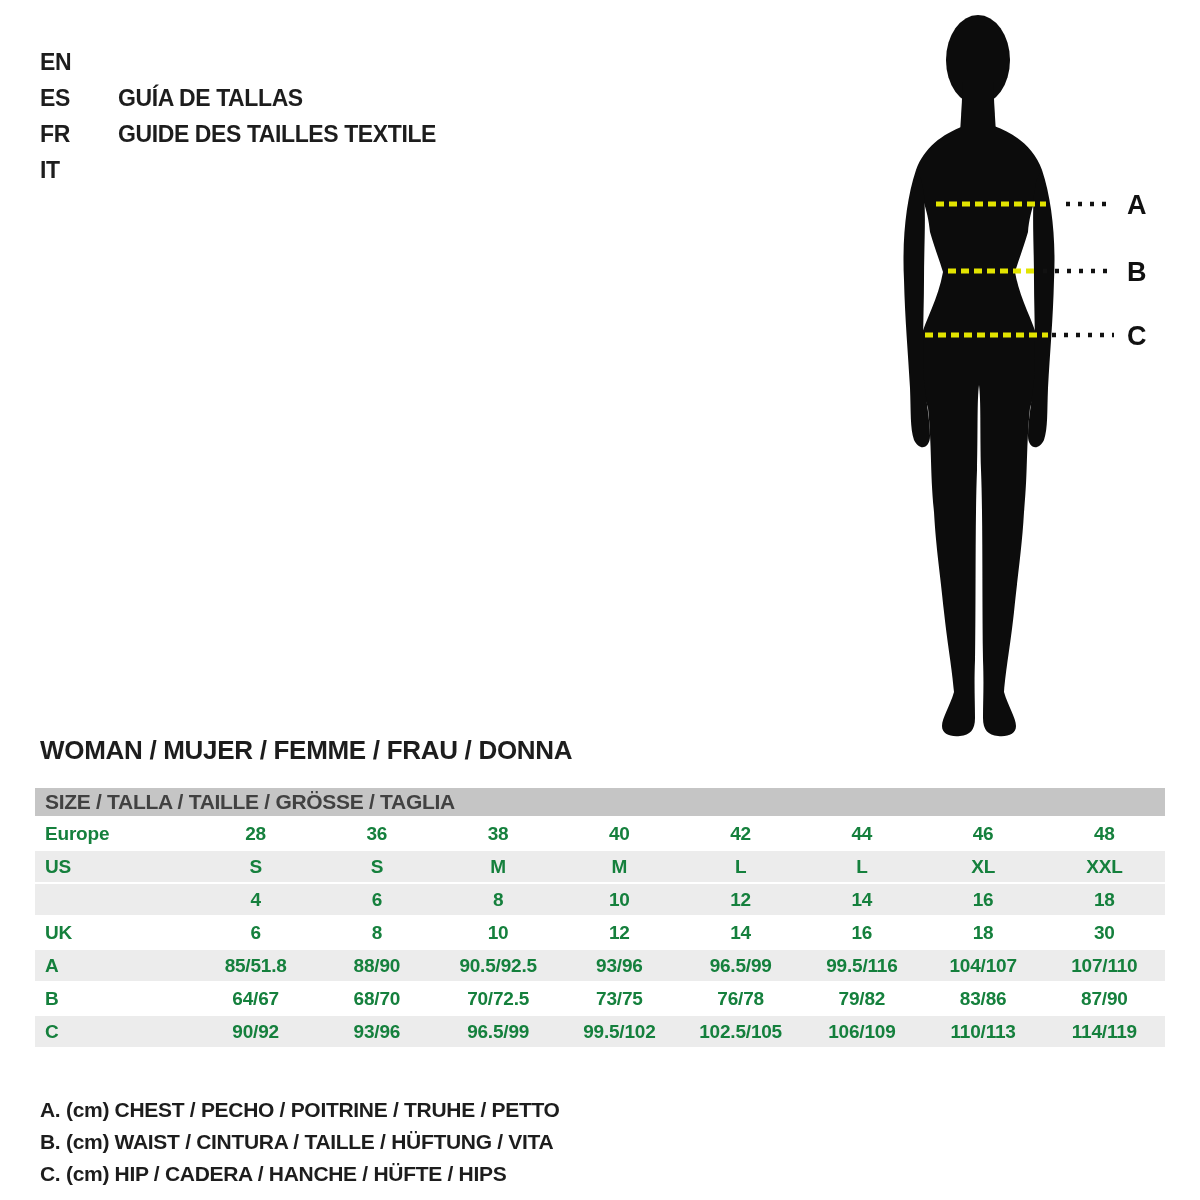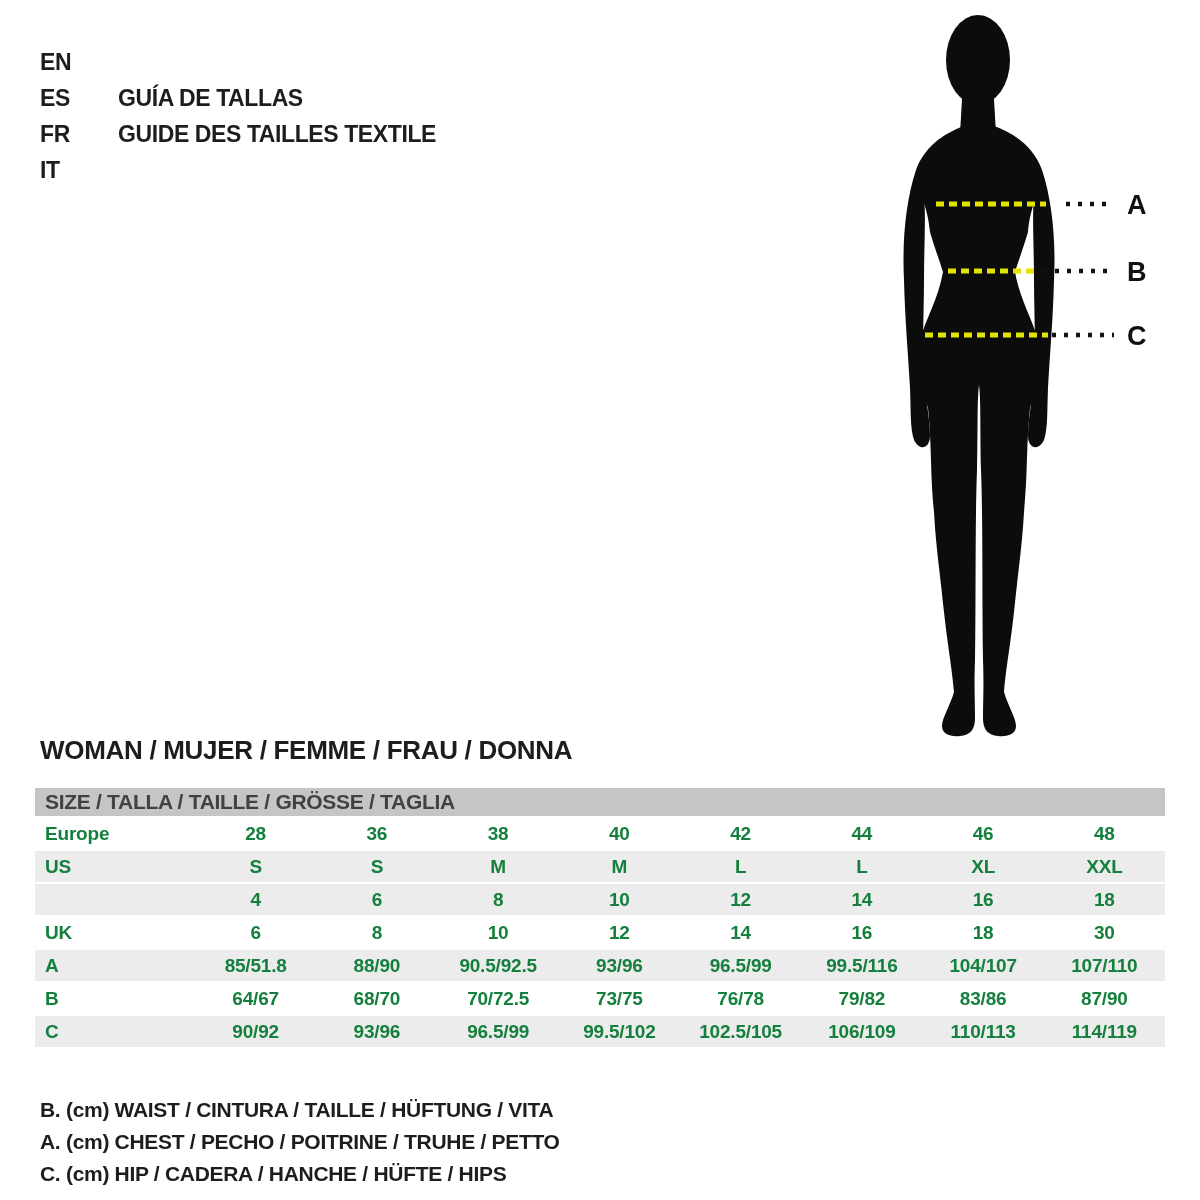--- a/index.html
+++ b/index.html
@@ -222,18 +222,18 @@
         <span class="t-cell">102.5/105</span>
         <span class="t-cell">106/109</span>
         <span class="t-cell">110/113</span>
         <span class="t-cell">114/119</span>
       </div>
 
     </div>
   </div>
 
   <div class="notes">
+    <div class="note-line">A. (cm) CHEST / PECHO / POITRINE / TRUHE / PETTO</div>
     <div class="note-line">B. (cm) WAIST / CINTURA / TAILLE / HÜFTUNG / VITA</div>
-    <div class="note-line">A. (cm) CHEST / PECHO / POITRINE / TRUHE / PETTO</div>
     <div class="note-line">C. (cm) HIP / CADERA / HANCHE / HÜFTE / HIPS</div>
   </div>
 
 </div>
 
 </body></html>

